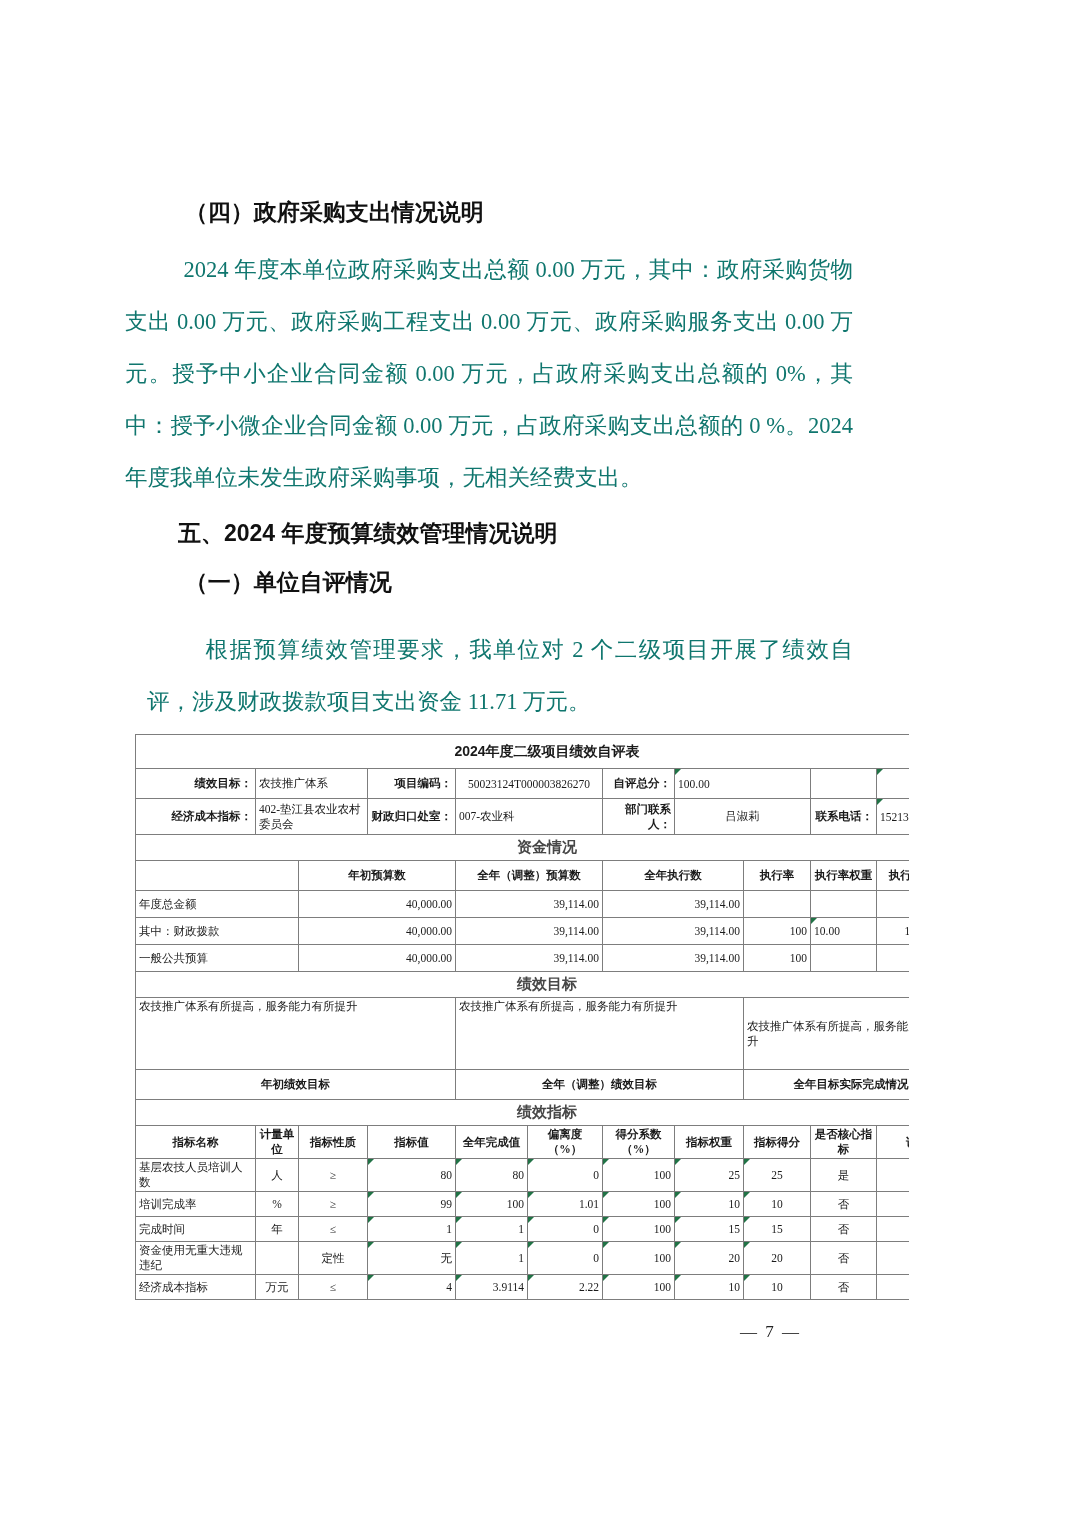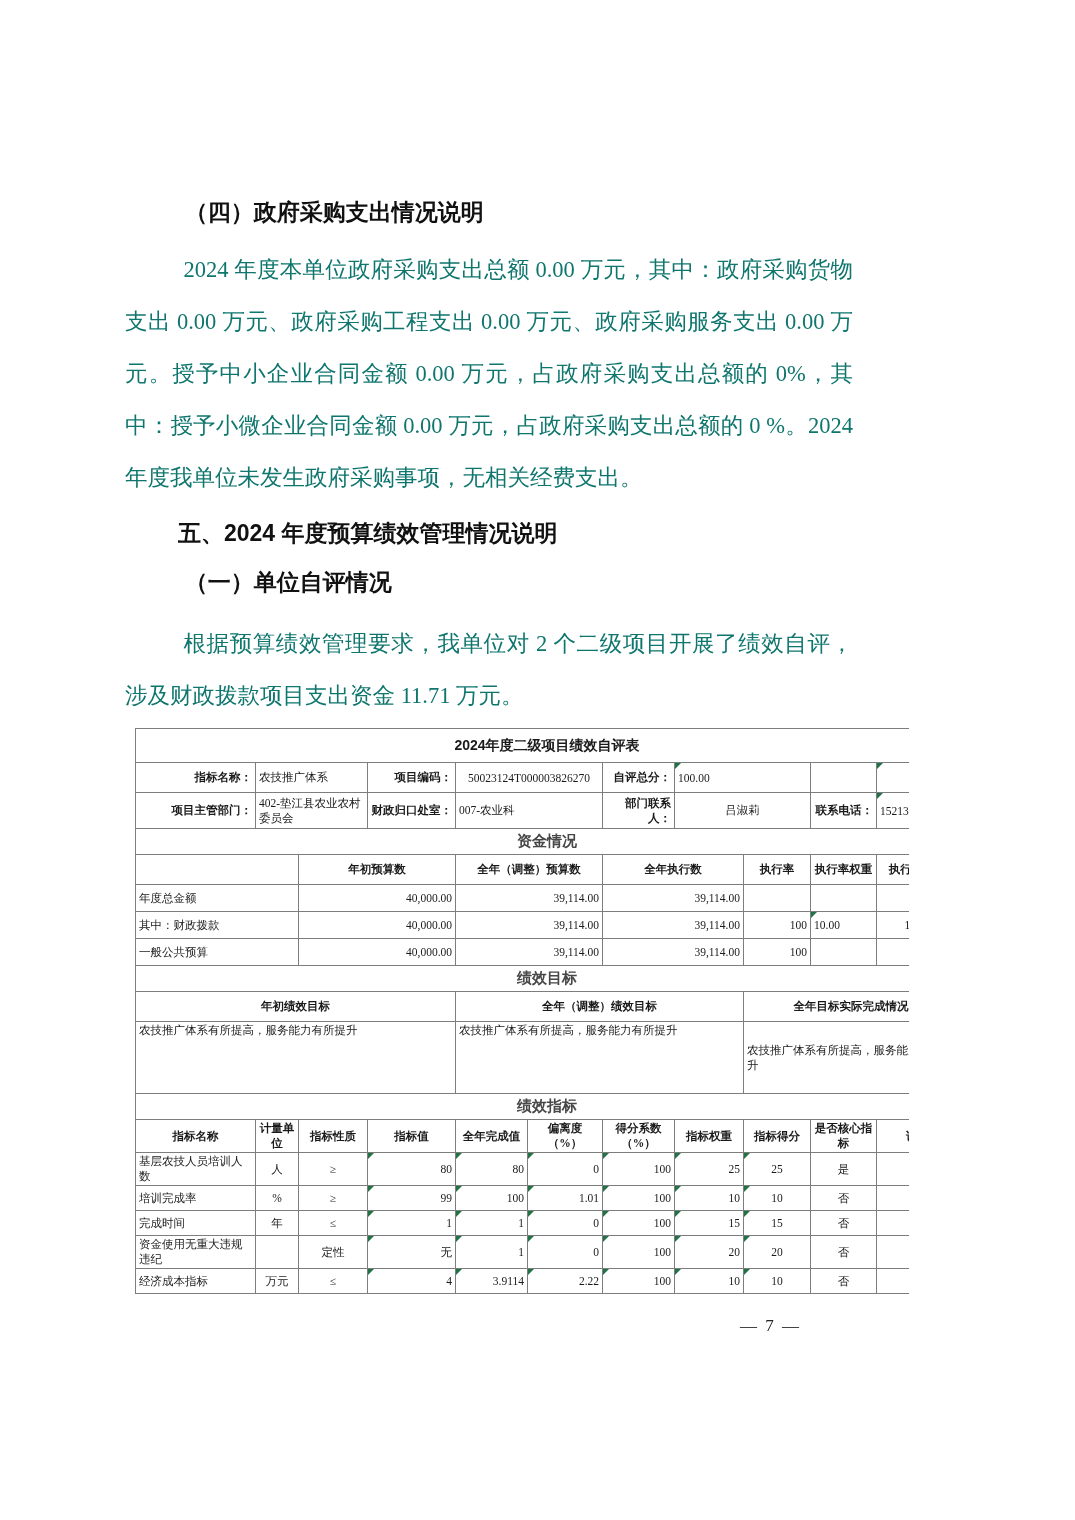--- a/index.html
+++ b/index.html
@@ -22,22 +22,22 @@
   }
   .para {
     font-size: 22.5px; line-height: 52px; margin: 0 0 12px 0;
     text-align: justify; text-indent: 2.6em; color: #0f766e;
   }
   .h-sans {
     font-family: "Liberation Sans", "DejaVu Sans", sans-serif;
     font-size: 23px; font-weight: bold; margin: 6px 0 16px 0;
     line-height: 34px; text-indent: 2.3em;
   }
-  .h-sub { margin-bottom: 18px; }
-  .para-short { margin-bottom: 6px; }
+  .h-sub { margin-bottom: 24px; }
+  .para-short { margin-bottom: 6px; margin-left: 22px; }
 
   table.eval {
     margin-left: 10px; width: 823px;
     border-collapse: collapse; table-layout: fixed;
     font-size: 11.5px; color: #1a1a1a;
   }
   table.eval td {
     border: 1px solid #7d7d7d; padding: 1px 3px; overflow: hidden;
     word-break: break-all;
   }
@@ -110,32 +110,32 @@
         <col style="width:82px">
     </colgroup>
 
     <tbody>
         <tr>
       <td colspan="11" class="t-title">2024年度二级项目绩效自评表</td>
     </tr>
 
 
     <tr class="r-info1">
-      <td class="lbl">指标名称：</td>
+      <td class="lbl">绩效目标：</td>
       <td colspan="2" class="val">农技推广体系</td>
       <td class="lbl">项目编码：</td>
       <td colspan="2" class="val ctr">50023124T000003826270</td>
       <td class="lbl">自评总分：</td>
       <td colspan="2" class="val gm">100.00</td>
       <td class="val"></td>
       <td class="val gm"></td>
     </tr>
 
     <tr class="r-info2">
-      <td class="lbl">项目主管部门：</td>
+      <td class="lbl">经济成本指标：</td>
       <td colspan="2" class="val">402-垫江县农业农村委员会</td>
       <td class="lbl">财政归口处室：</td>
       <td colspan="2" class="val">007-农业科</td>
       <td class="lbl">部门联系人：</td>
       <td colspan="2" class="val ctr">吕淑莉</td>
       <td class="lbl">联系电话：</td>
       <td class="val gm">15213647060</td>
     </tr>
 
     <tr class="band">
@@ -180,29 +180,29 @@
       <td class="numt">100</td>
       <td class="lft"></td>
       <td class="ctr"></td>
     </tr>
 
     <tr class="band">
       <td colspan="11">绩效目标</td>
     </tr>
 
     <tr>
+      <td colspan="4" class="gcell">农技推广体系有所提高，服务能力有所提升</td>
+      <td colspan="4" class="gcell">农技推广体系有所提高，服务能力有所提升</td>
+      <td colspan="3" class="gcell gmid">农技推广体系有所提高，服务能力有所提升</td>
+    </tr>
+
+    <tr>
       <td colspan="4" class="gh">年初绩效目标</td>
       <td colspan="4" class="gh">全年（调整）绩效目标</td>
       <td colspan="3" class="gh">全年目标实际完成情况</td>
-    </tr>
-
-    <tr>
-      <td colspan="4" class="gcell">农技推广体系有所提高，服务能力有所提升</td>
-      <td colspan="4" class="gcell">农技推广体系有所提高，服务能力有所提升</td>
-      <td colspan="3" class="gcell gmid">农技推广体系有所提高，服务能力有所提升</td>
     </tr>
 
     <tr class="band">
       <td colspan="11">绩效指标</td>
     </tr>
 
     <tr>
       <td class="ih">指标名称</td>
       <td class="ih">计量单位</td>
       <td class="ih">指标性质</td>

